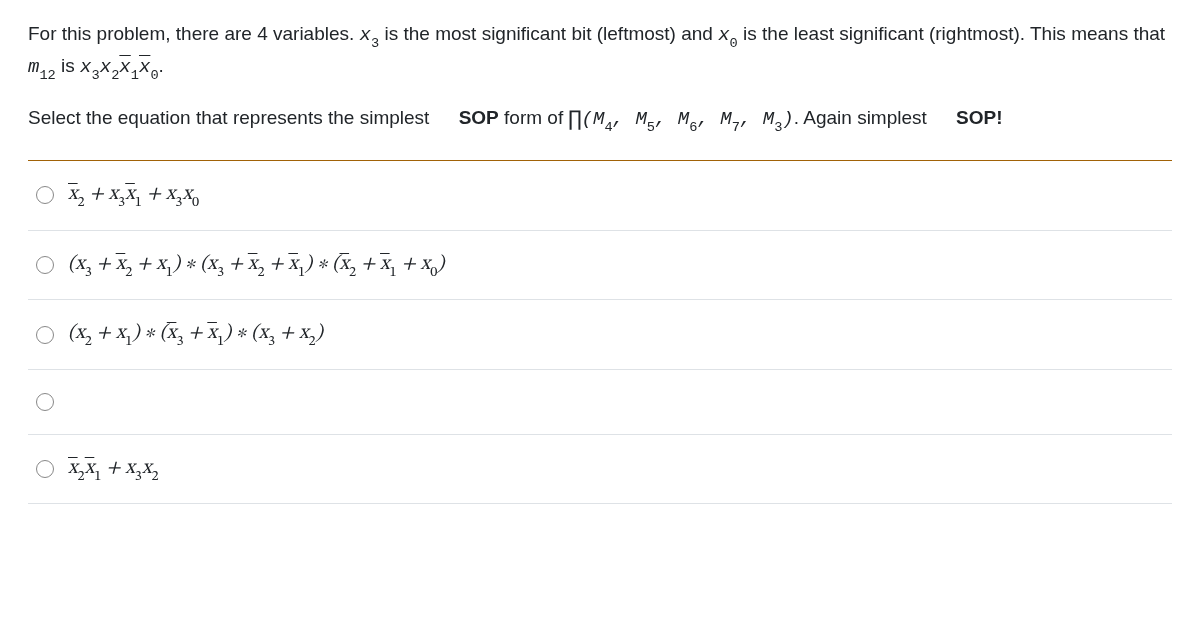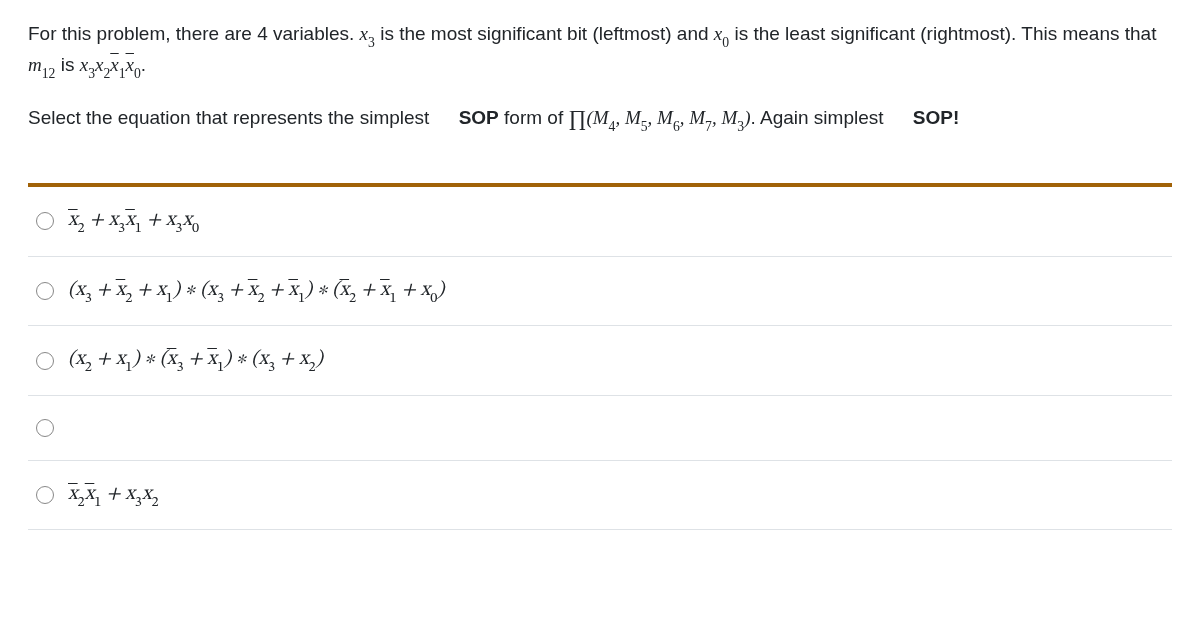--- a/index.html
+++ b/index.html
@@ -10,37 +10,37 @@
     color: #212529;
     background: #fff;
     line-height: 1.5;
     width: 1200px;
     box-sizing: border-box;
   }
   .question-text p {
     margin: 0 0 18px 0;
   }
   .math {
-    font-family: Liberation Serif, serif;
+    font-family: Liberation Mono, monospace;
     font-style: italic;
   }
   .sub {
     font-size: 0.72em;
     vertical-align: sub;
     position: relative;
     top: 0.15em;
     font-style: normal;
   }
   .bar {
     text-decoration: overline;
     text-decoration-thickness: 1px;
   }
   .options {
-    margin-top: 48px;
-    border-top: 4px solid #a16207;
+    margin-top: 24px;
+    border-top: 1px solid #a16207;
   }
   .option {
     display: flex;
     align-items: center;
     gap: 14px;
     padding: 18px 4px;
     border-bottom: 1px solid #dee2e6;
     min-height: 28px;
   }
   .radio {

